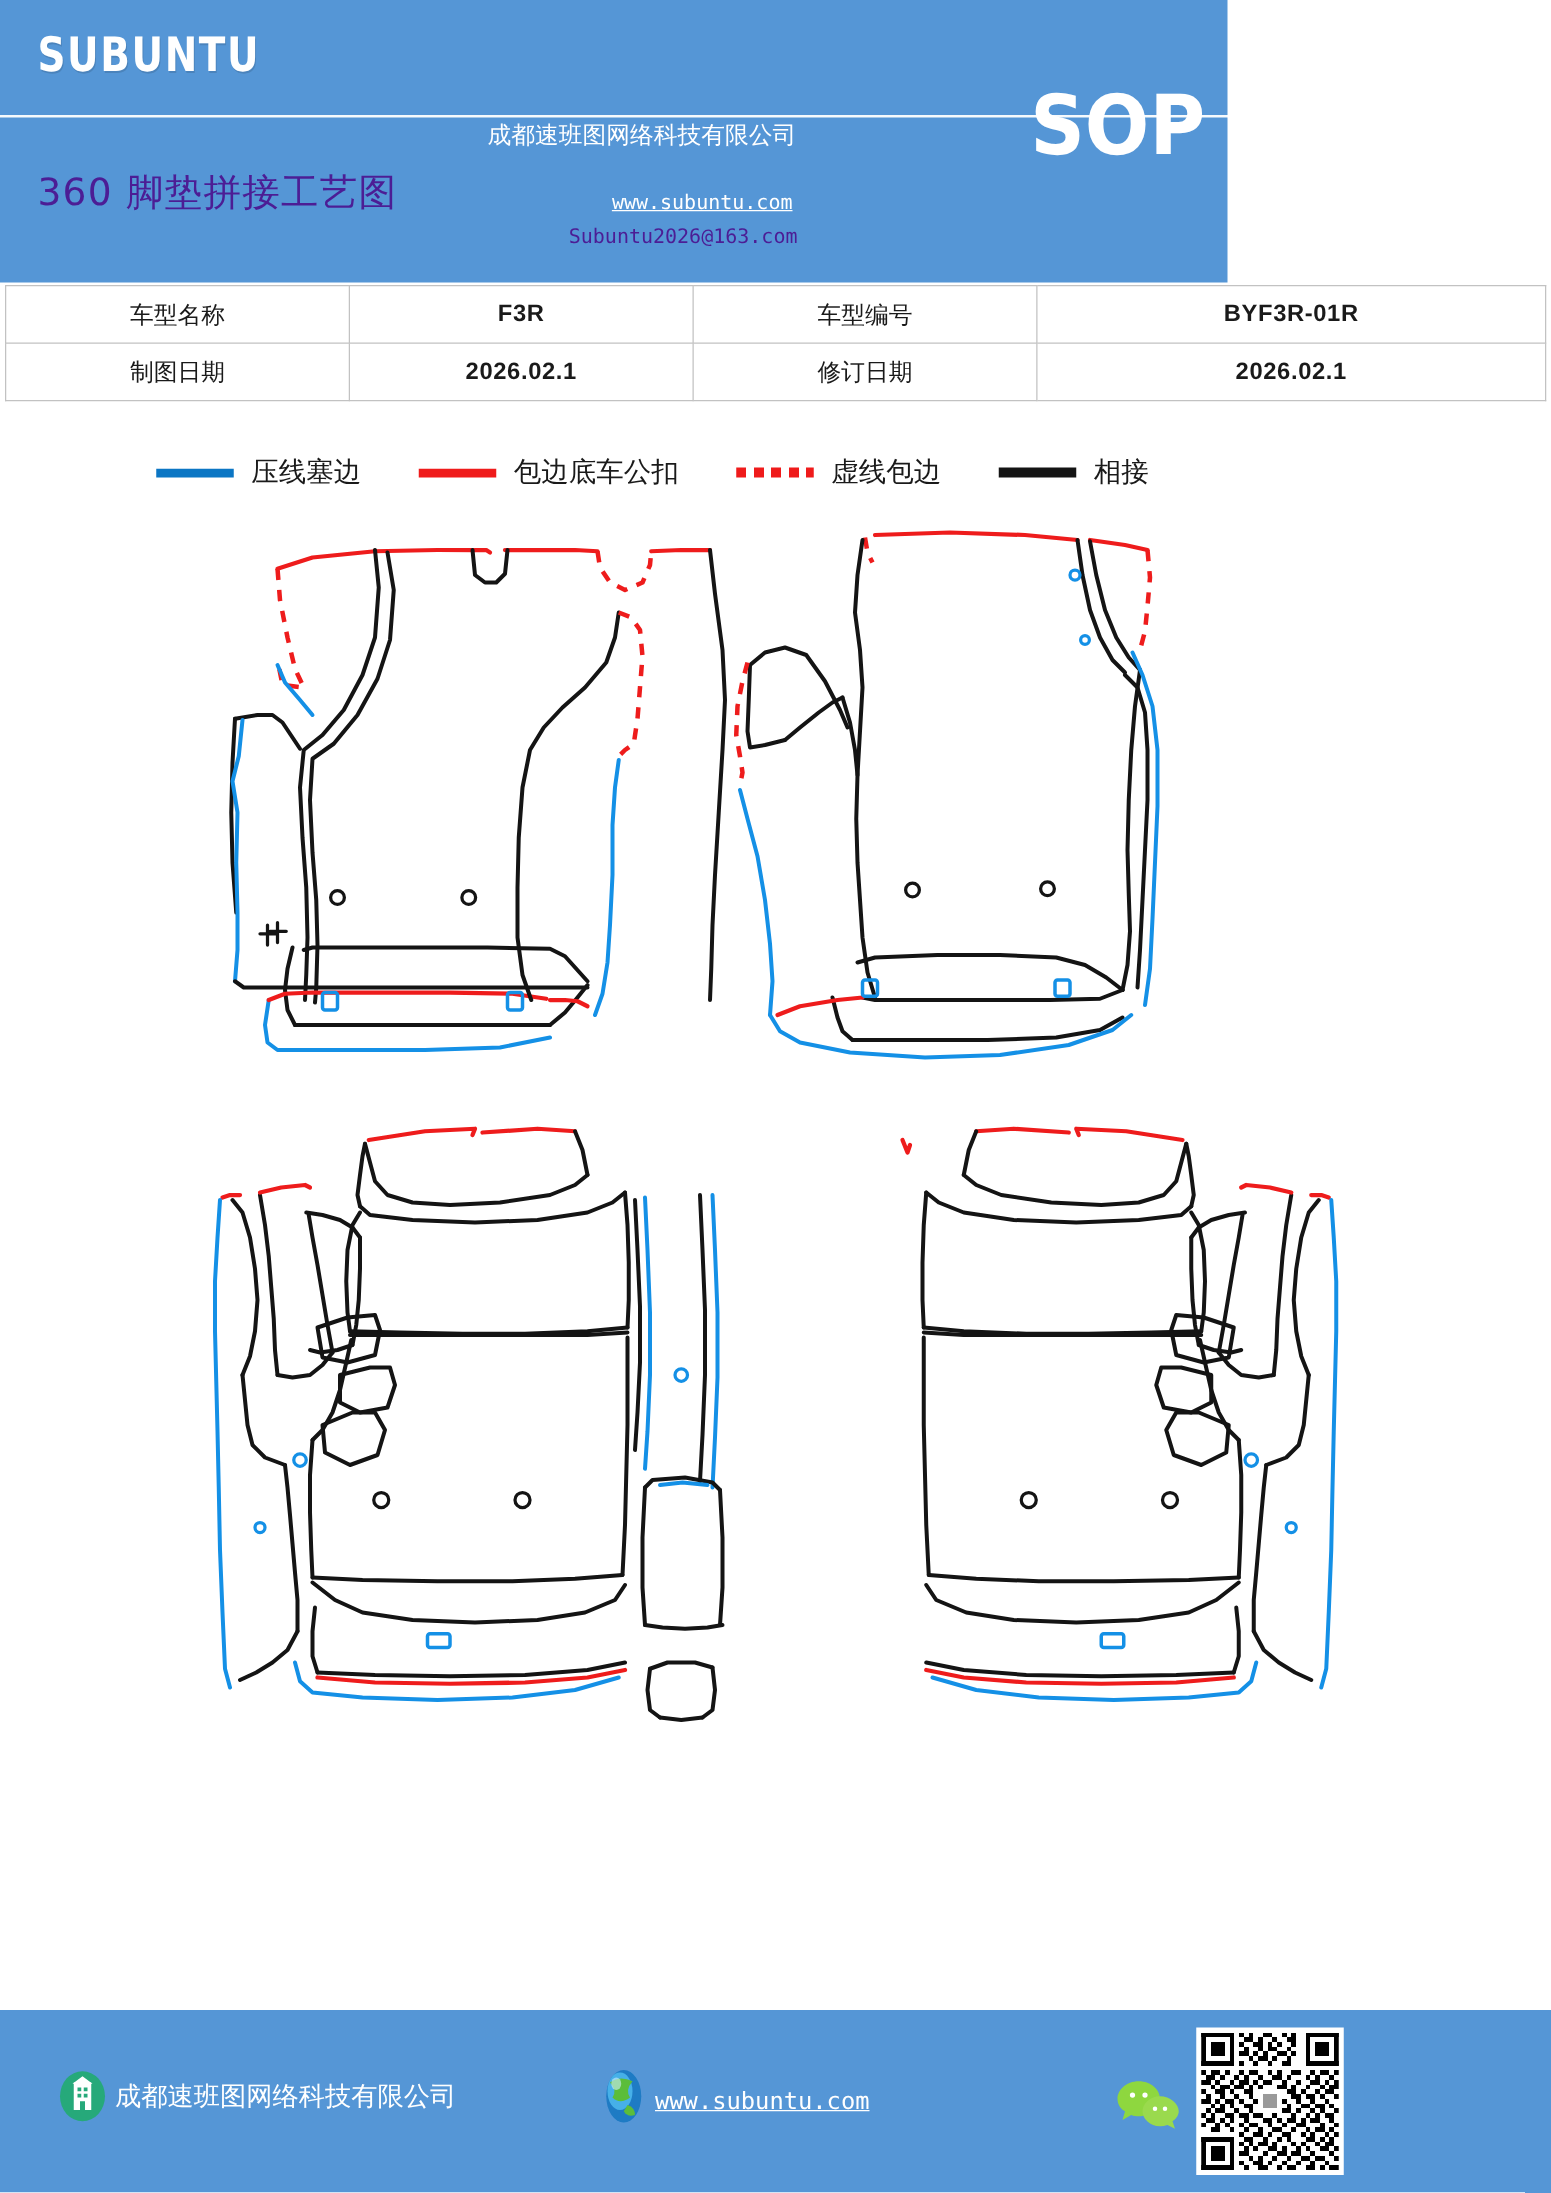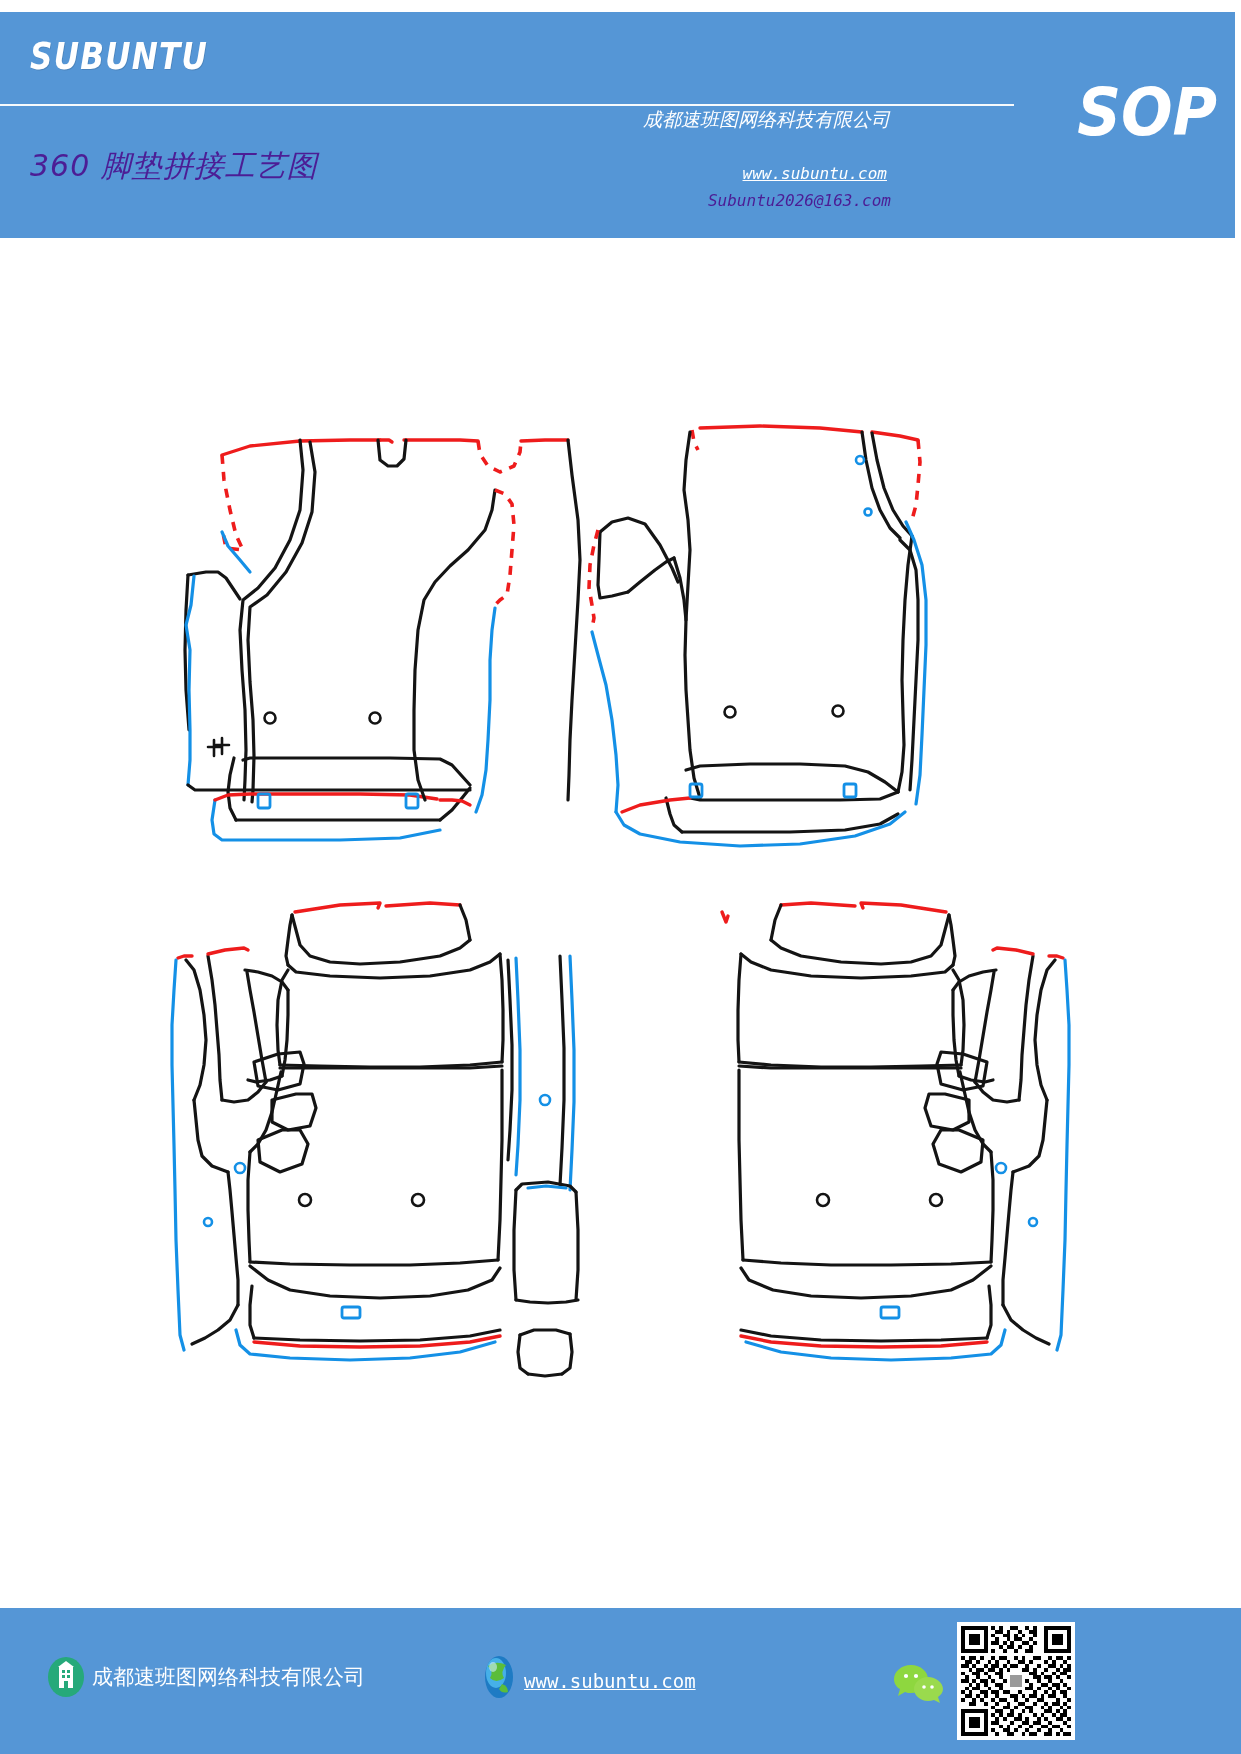--- a/index.html
+++ b/index.html
@@ -10,24 +10,23 @@
     overflow: hidden;
   }
   #page {
     position: relative;
     width: 1241px; height: 1754px;
     background: #ffffff;
   }
 
   
   #header {
-    position: absolute; left: 0; top: 12px;
-    width: 1235px; height: 226px;
+    position: absolute; left: 0; top: 0;
+    width: 982px; height: 226px;
     background: #5596d6;
-    font-style: italic;
   }
   #brand-logo {
     position: absolute; left: 30px; top: 22px;
     font-family: "DejaVu Sans", sans-serif;
     font-weight: 700;
     font-size: 38px;
     letter-spacing: 1.5px;
     color: #ffffff;
     transform: scaleX(0.82);
     transform-origin: left center;
@@ -187,21 +186,55 @@
   <div id="header">
     <div id="brand-logo">SUBUNTU</div>
     <div id="header-rule"></div>
     <div id="doc-title">360 脚垫拼接工艺图</div>
     <div id="company-name-head">成都速班图网络科技有限公司</div>
     <div id="site-link-head">www.subuntu.com</div>
     <div id="email-head">Subuntu2026@163.com</div>
     <div id="sop-badge">SOP</div>
   </div>
 
-
+  <table id="info-table">
+    <tbody>
+      <tr>
+        <td class="lbl">车型名称</td>
+        <td class="val">F3R</td>
+        <td class="lbl2">车型编号</td>
+        <td class="val2">BYF3R-01R</td>
+      </tr>
+      <tr>
+        <td class="lbl">制图日期</td>
+        <td class="val">2026.02.1</td>
+        <td class="lbl2">修订日期</td>
+        <td class="val2">2026.02.1</td>
+      </tr>
+    </tbody>
+  </table>
+
+  <div id="legend">
+    <div class="legend-item">
+      <span class="swatch solid-blue"></span>
+      <span class="legend-label">压线塞边</span>
+    </div>
+    <div class="legend-item">
+      <span class="swatch solid-red"></span>
+      <span class="legend-label">包边底车公扣</span>
+    </div>
+    <div class="legend-item">
+      <span class="swatch dotted-red"></span>
+      <span class="legend-label">虚线包边</span>
+    </div>
+    <div class="legend-item">
+      <span class="swatch solid-black"></span>
+      <span class="legend-label">相接</span>
+    </div>
+  </div>
 
   <div id="drawing-area">
   <svg id="drawing-svg" viewBox="0 0 1241 1000" xmlns="http://www.w3.org/2000/svg">
 
     <g>
 
       <path class="ink-red" d="M222,55 L250,46 L300,41 L350,40 L380,40"></path>
 
       <path class="ink-red-dash" d="M222,55 L224,80 L230,110 L236,135 L243,150 L226,148 L222,128"></path>
 

